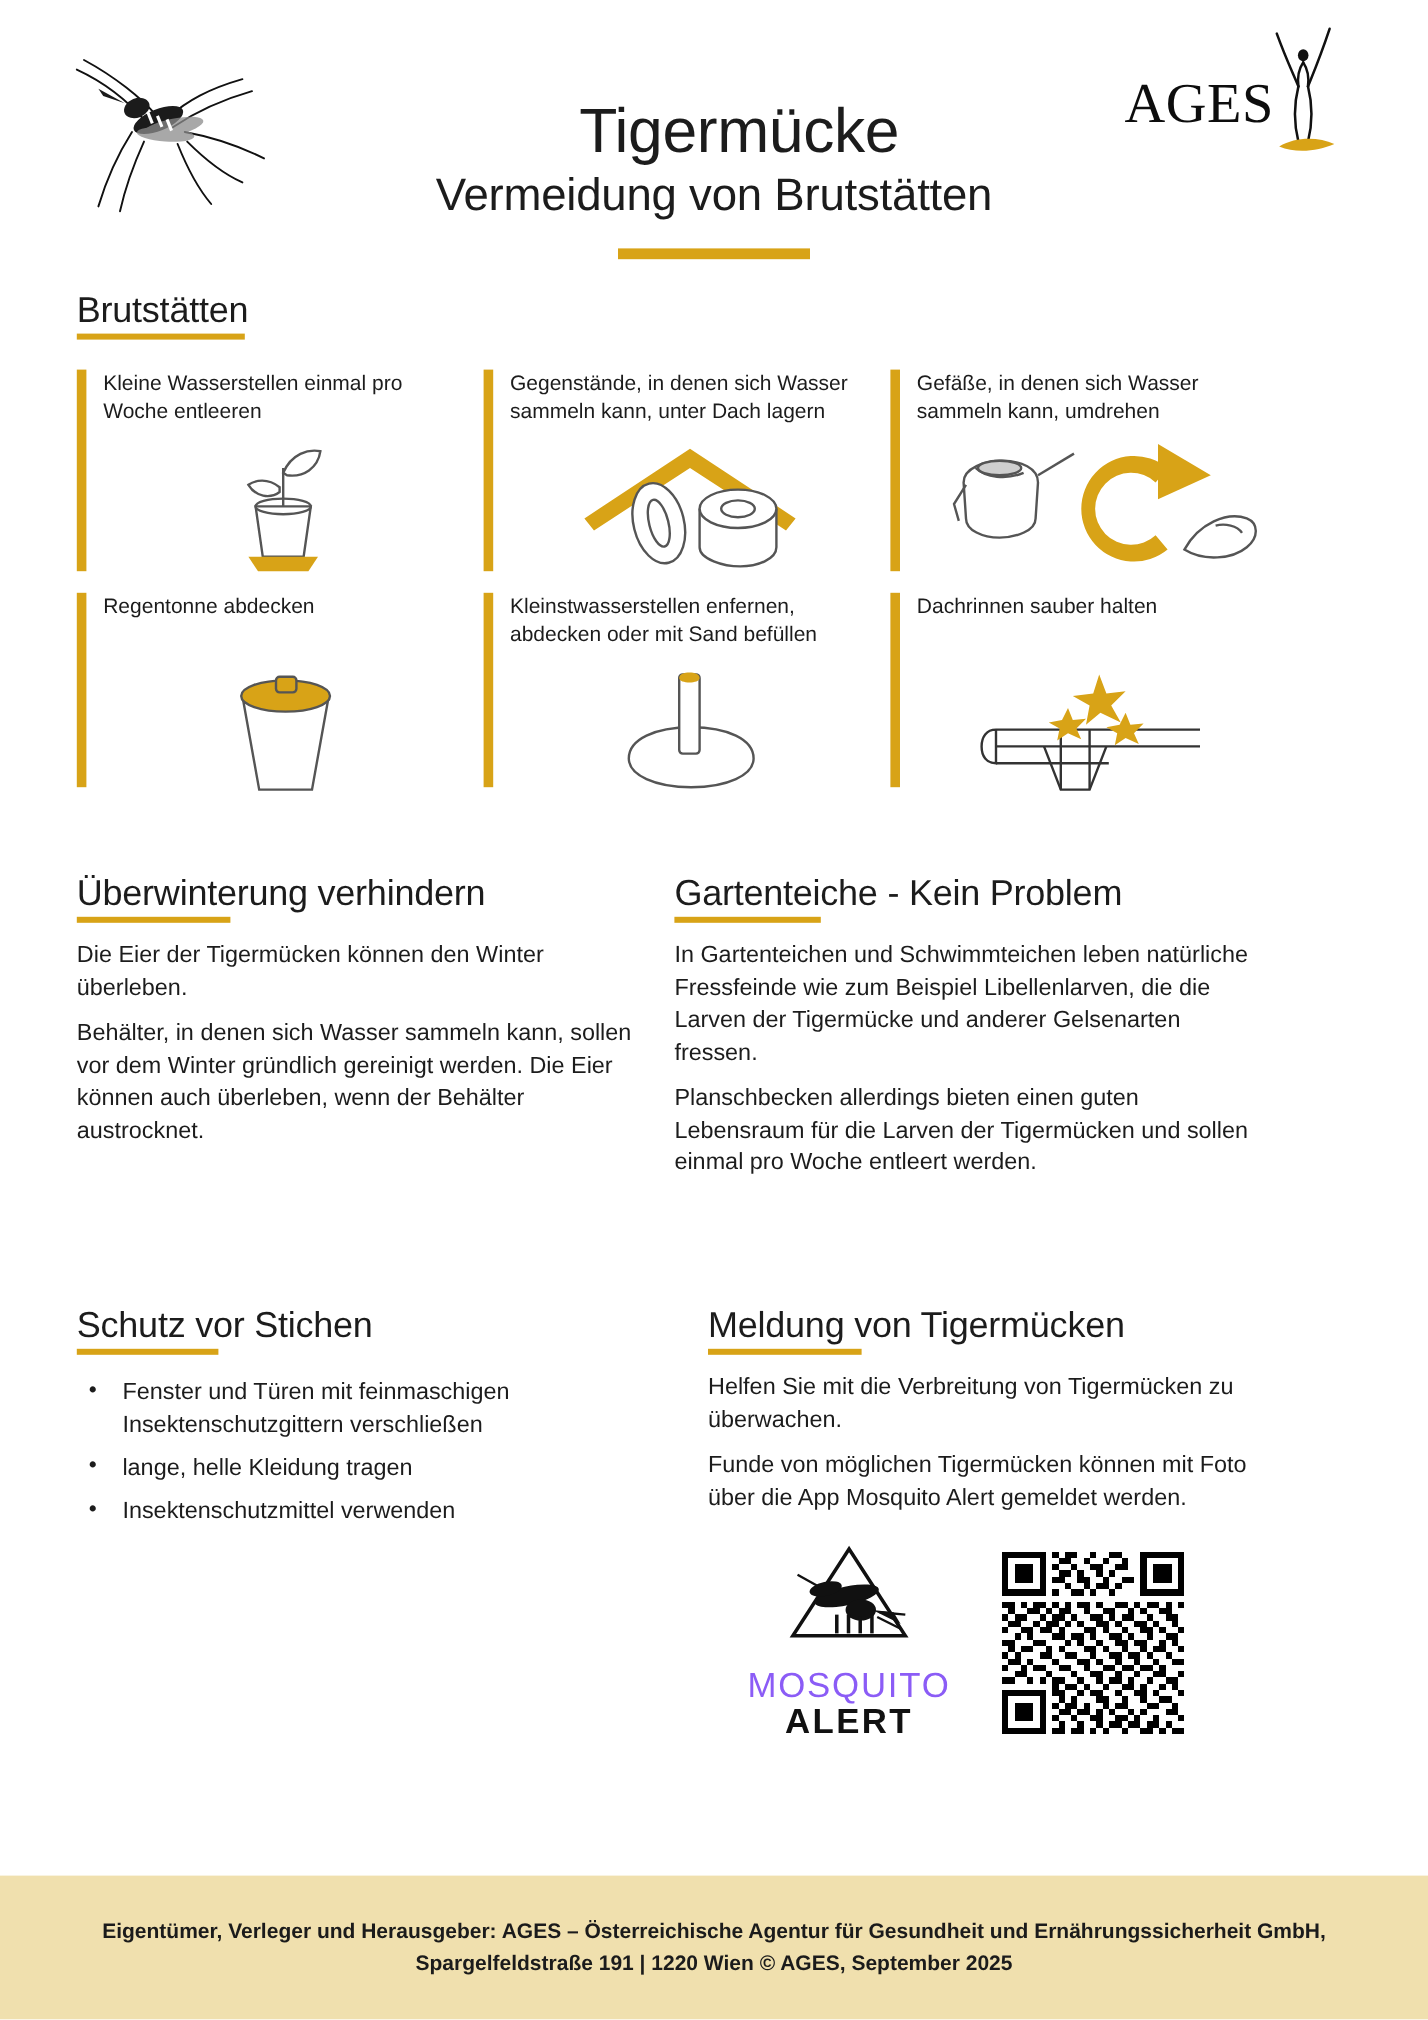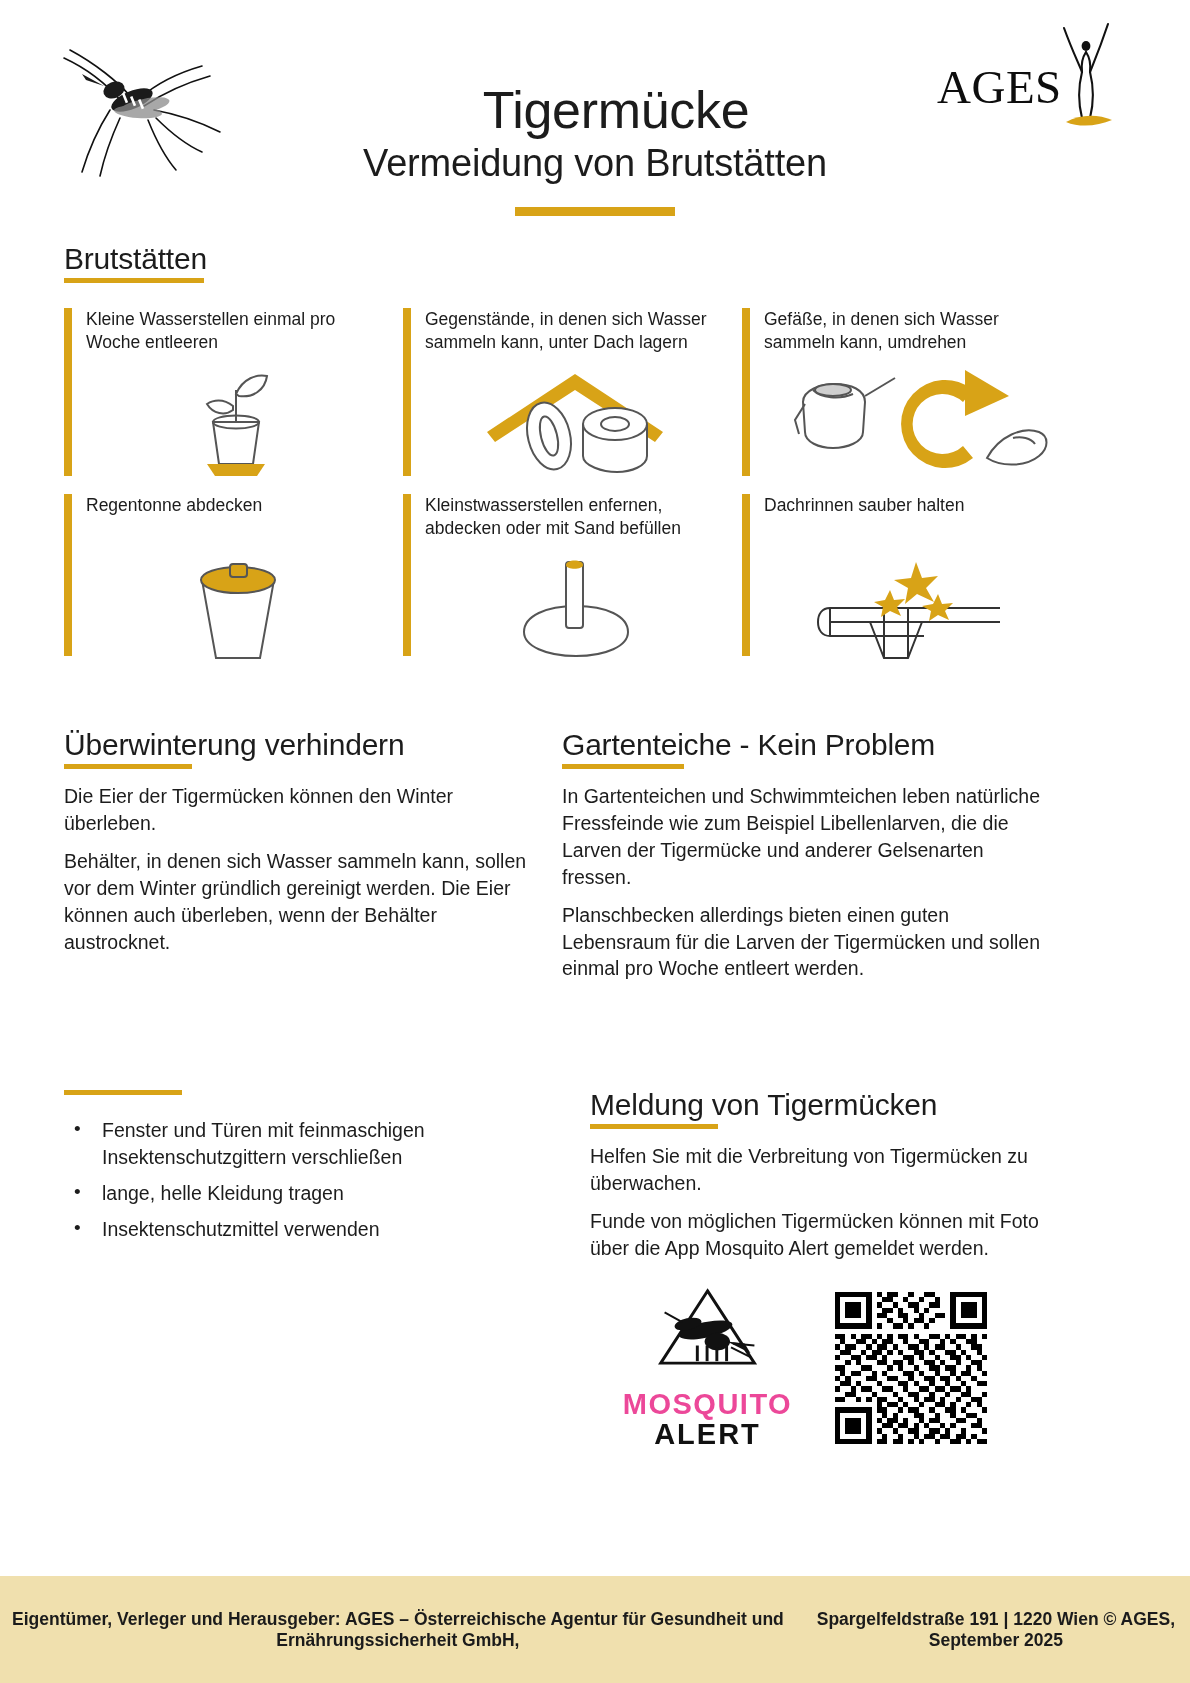--- a/index.html
+++ b/index.html
@@ -85,29 +85,29 @@
   ul.bullets li::before {
     content:"•"; position:absolute; left:10px; top:-1px; font-size:19px; color:#1c1c1c;
   }
 
   
   .alert-area { position:absolute; left:620px; top:1285px; display:flex; align-items:center; gap:40px; }
   .ma-logo { width:175px; text-align:center; }
   .ma-mark { height:82px; }
   .ma-name {
     font-family:"Liberation Sans", sans-serif; font-size:29px; letter-spacing:1.5px;
-    color:#ec4899; font-weight:700; line-height:1.05; margin-top:18px;
+    color:#8b5cf6; font-weight:400; line-height:1.05; margin-top:18px;
   }
   .ma-name2 { font-size:29px; letter-spacing:2px; font-weight:700; color:#111; line-height:1.1; }
   .qr { width:152px; height:152px; }
 
   
   .footer {
-    position:absolute; left:0; bottom:0; width:1190px; height:107px;
-    background:#f0e0ae; display:flex; flex-direction:row;
+    position:absolute; left:0; bottom:0; width:1190px; height:120px;
+    background:#f0e0ae; display:flex; flex-direction:column;
     align-items:center; justify-content:center; gap:6px;
   }
   .footer .line { font-size:17.5px; color:#1b1b1b; font-weight:700; text-align:center; }
 </style>
 </head>
 <body>
 
 <div class="page">
 
   <div class="header">
@@ -295,20 +295,21 @@
     <div class="sec-head">
       <div class="txt">Gartenteiche - Kein Problem</div>
       <div class="rule"></div>
     </div>
     <p>In Gartenteichen und Schwimmteichen leben natürliche Fressfeinde wie zum Beispiel Libellenlarven, die die Larven der Tigermücke und anderer Gelsenarten fressen.</p>
     <p>Planschbecken allerdings bieten einen guten Lebensraum für die Larven der Tigermücken und sollen einmal pro Woche entleert werden.</p>
   </div>
 
   <div class="col-block sv">
     <div class="sec-head">
+      <div class="txt">Schutz vor Stichen</div>
       <div class="rule"></div>
     </div>
     <ul class="bullets">
       <li>Fenster und Türen mit feinmaschigen Insektenschutzgittern verschließen</li>
       <li>lange, helle Kleidung tragen</li>
       <li>Insektenschutzmittel verwenden</li>
     </ul>
   </div>
 
   <div class="col-block mv">

